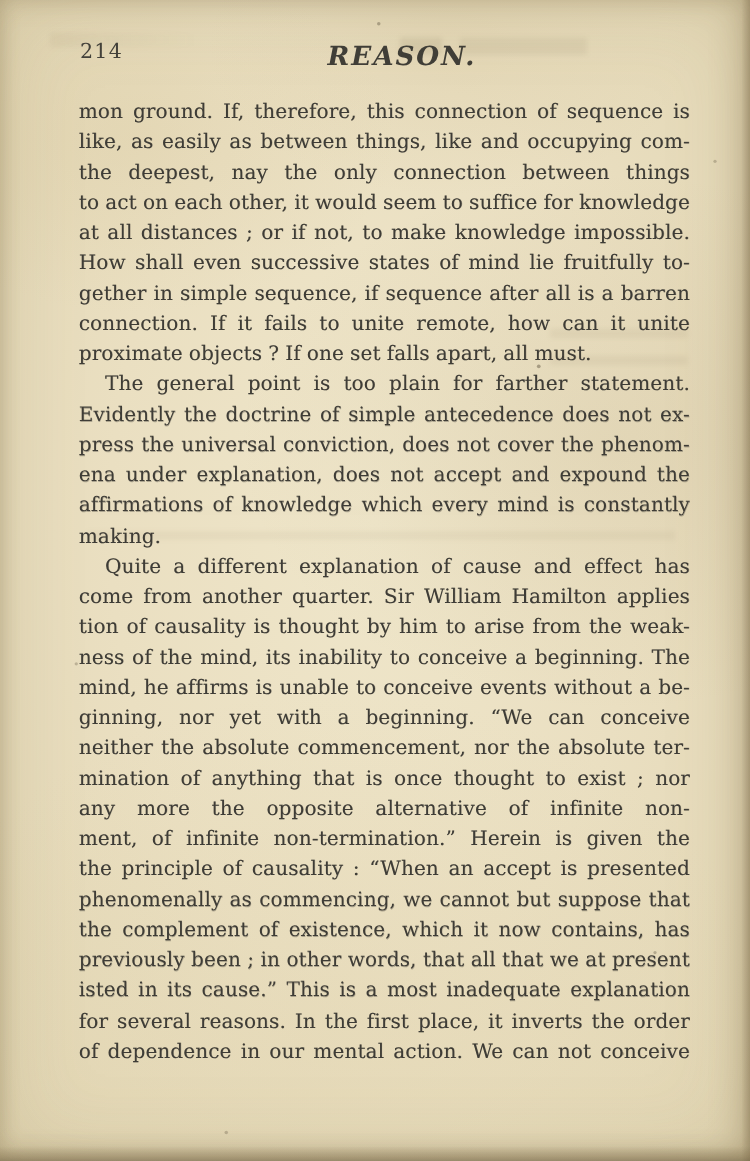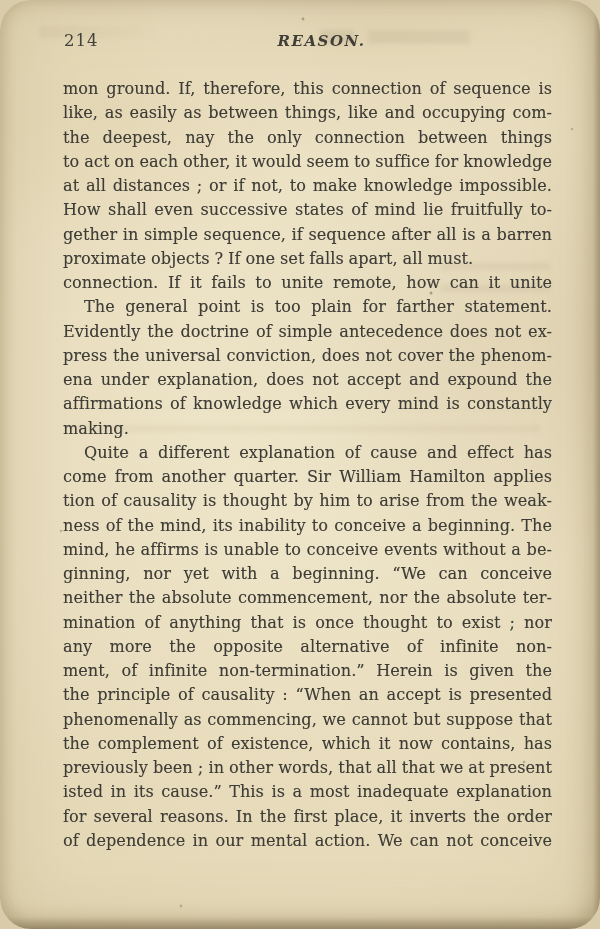--- a/index.html
+++ b/index.html
@@ -14,32 +14,31 @@
       radial-gradient(ellipse 300px 200px at 18% 12%, rgba(205,185,135,0.16), transparent 70%),
       radial-gradient(ellipse 420px 300px at 82% 38%, rgba(165,145,100,0.12), transparent 72%),
       radial-gradient(ellipse 500px 380px at 45% 88%, rgba(215,200,155,0.15), transparent 70%),
       radial-gradient(ellipse 260px 160px at 60% 4%, rgba(190,170,120,0.14), transparent 75%),
       radial-gradient(ellipse at 50% 45%, #efe6ca 0%, #eadfc1 50%, #e1d5b2 100%);
     box-shadow:
       inset 0 0 70px rgba(140,120,80,0.18),
       inset -12px 0 22px rgba(120,100,65,0.20),
       inset 0 -10px 16px rgba(120,100,65,0.22),
       inset 4px 0 14px rgba(150,130,90,0.12);
-    border-radius: 31px;
   }
   .runhead-row{position:absolute;top:31px;left:0;width:100%;height:24px;}
   .page-number{
     position:absolute;left:64px;top:0;
     font-size:16.5px;letter-spacing:1px;color:#43413a;
   }
   .running-head{
     position:absolute;left:63px;width:489px;top:1px;
     text-align:center;text-indent:28px;
     font-style:italic;font-weight:bold;
-    font-size:15px;letter-spacing:1.5px;color:#403e37;
+    font-size:21px;letter-spacing:1.5px;color:#403e37;
   }
   .text-block{
     position:absolute;left:63px;top:77px;width:489px;
     font-size:16px;line-height:24.25px;
     word-spacing:-0.3px;letter-spacing:0.1px;
     text-shadow:0.3px 0.3px 0 rgba(62,60,54,0.35);
   }
   .line{
     height:24.25px;
     text-align:justify;
@@ -106,22 +105,22 @@
 
   <div class="text-block">
       <div>
         <div class="line">mon ground.  If, therefore, this connection of sequence is</div>
         <div class="line">like, as easily as between things, like and occupying com-</div>
         <div class="line">the deepest, nay the only connection between things thought</div>
         <div class="line">to act on each other, it would seem to suffice for knowledge</div>
         <div class="line">at all distances ; or if not, to make knowledge impossible.</div>
         <div class="line">How shall even successive states of mind lie fruitfully to-</div>
         <div class="line">gether in simple sequence, if sequence after all is a barren</div>
+        <div class="line">connection.  If it fails to unite remote, how can it unite</div>
         <div class="line rag">proximate objects ?  If one set falls apart, all must.</div>
-        <div class="line">connection.  If it fails to unite remote, how can it unite</div>
       </div>
       <div>
         <div class="line indent">The general point is too plain for farther statement.</div>
         <div class="line">Evidently the doctrine of simple antecedence does not ex-</div>
         <div class="line">press the universal conviction, does not cover the phenom-</div>
         <div class="line">ena under explanation, does not accept and expound the</div>
         <div class="line">affirmations of knowledge which every mind is constantly</div>
         <div class="line rag">making.</div>
       </div>
       <div>

